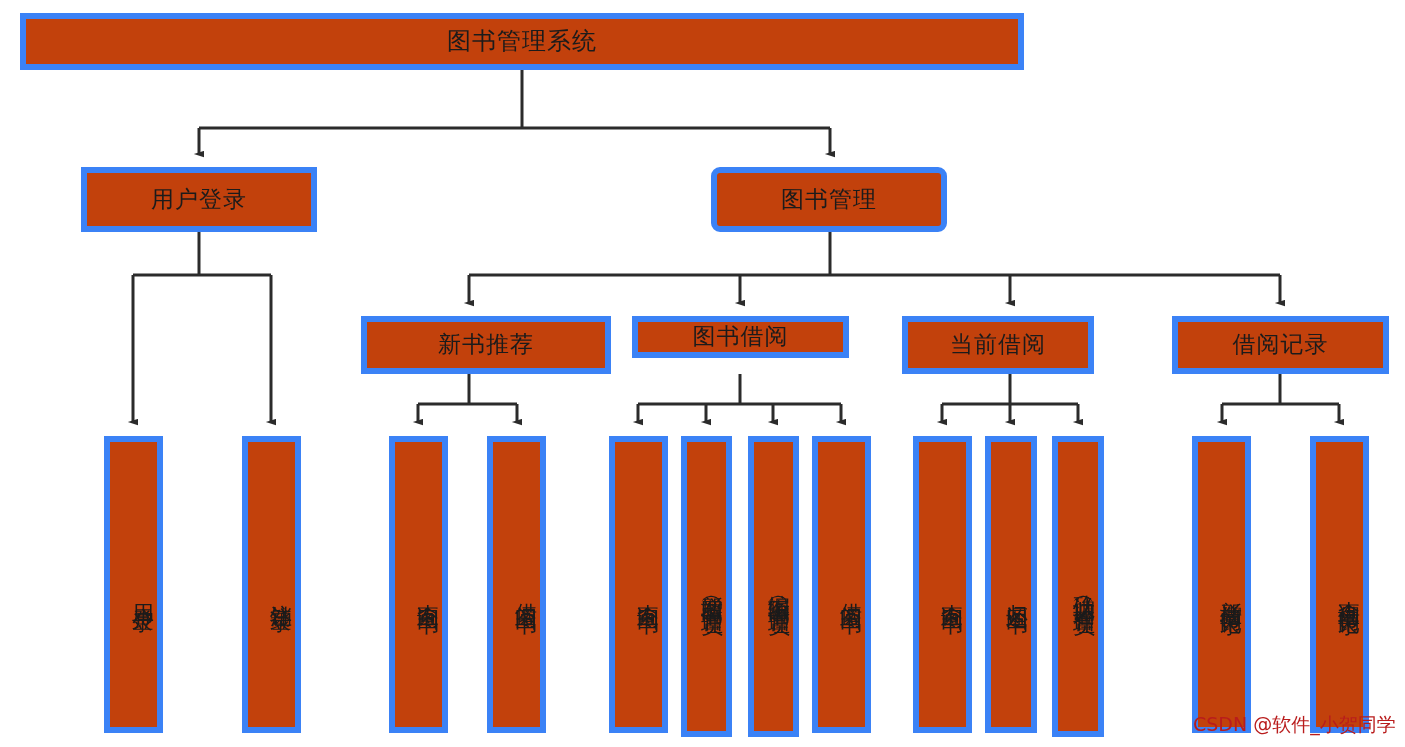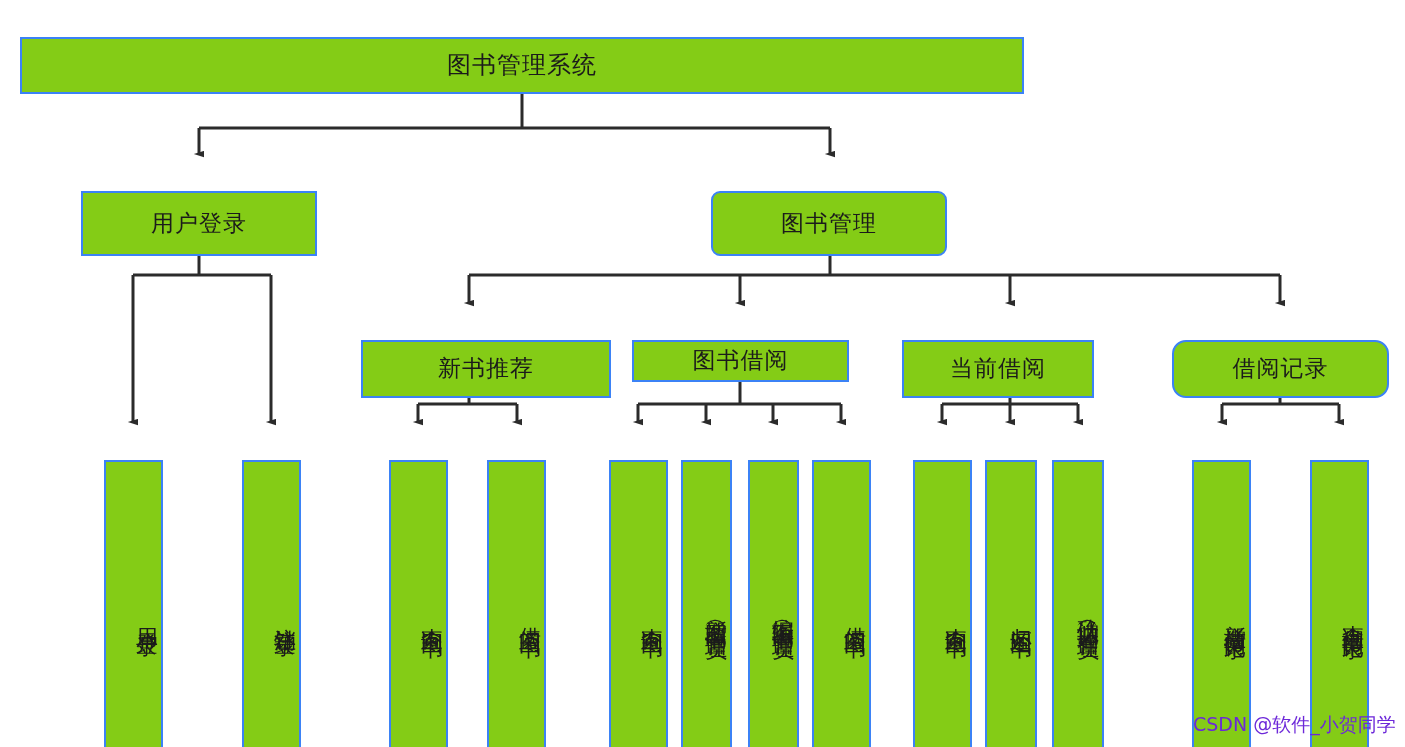--- a/index.html
+++ b/index.html
@@ -22,28 +22,27 @@
     position: absolute;
     left: 0;
     top: 0;
     width: 1405px;
     height: 747px;
     pointer-events: none;
   }
   .node {
     position: absolute;
     box-sizing: border-box;
-    background: #84cc16;
-    border: 2px solid #3b82f6;
+    background: #c2410c;
+    border: 6px solid #3b82f6;
     display: flex;
     align-items: center;
     justify-content: center;
     color: #1b1b1b;
     z-index: 2;
-    margin-top: 24px;
   }
   .node.horiz {
     font-size: 23px;
     letter-spacing: 1px;
     line-height: 1.2;
   }
   .node.root {
     font-size: 24px;
   }
   .node.vert {
@@ -59,21 +58,21 @@
   .node.vert .vlabel {
     writing-mode: vertical-rl;
     text-orientation: upright;
     white-space: nowrap;
   }
   .watermark {
     position: absolute;
     left: 1193px;
     top: 712px;
     font-size: 19px;
-    color: #6d28d9;
+    color: #b91c1c;
     white-space: nowrap;
     z-index: 3;
     font-family: "DejaVu Sans", "Liberation Sans", sans-serif;
   }
 </style>
 </head>
 <body>
 
 <div id="canvas">
 
@@ -136,21 +135,21 @@
   <div class="node horiz" style="left:81px; top:167px; width:236px; height:65px;">用户登录</div>
 
   <div class="node horiz" style="left:711px; top:167px; width:236px; height:65px;border-radius:9px;">图书管理</div>
 
   <div class="node horiz" style="left:361px; top:316px; width:250px; height:58px;">新书推荐</div>
 
   <div class="node horiz" style="left:632px; top:316px; width:217px; height:42px;">图书借阅</div>
 
   <div class="node horiz" style="left:902px; top:316px; width:192px; height:58px;">当前借阅</div>
 
-  <div class="node horiz" style="left:1172px; top:316px; width:217px; height:58px;border-radius:14px;">借阅记录</div>
+  <div class="node horiz" style="left:1172px; top:316px; width:217px; height:58px;">借阅记录</div>
 
   <div class="node vert" style="left:104px; top:436px; width:59px; height:297px;">
     <span class="vlabel">用户登录</span>
   </div>
   <div class="node vert" style="left:242px; top:436px; width:59px; height:297px;">
     <span class="vlabel">注销登录</span>
   </div>
 
   <div class="node vert" style="left:389px; top:436px; width:59px; height:297px;">
     <span class="vlabel">查询图书</span>

